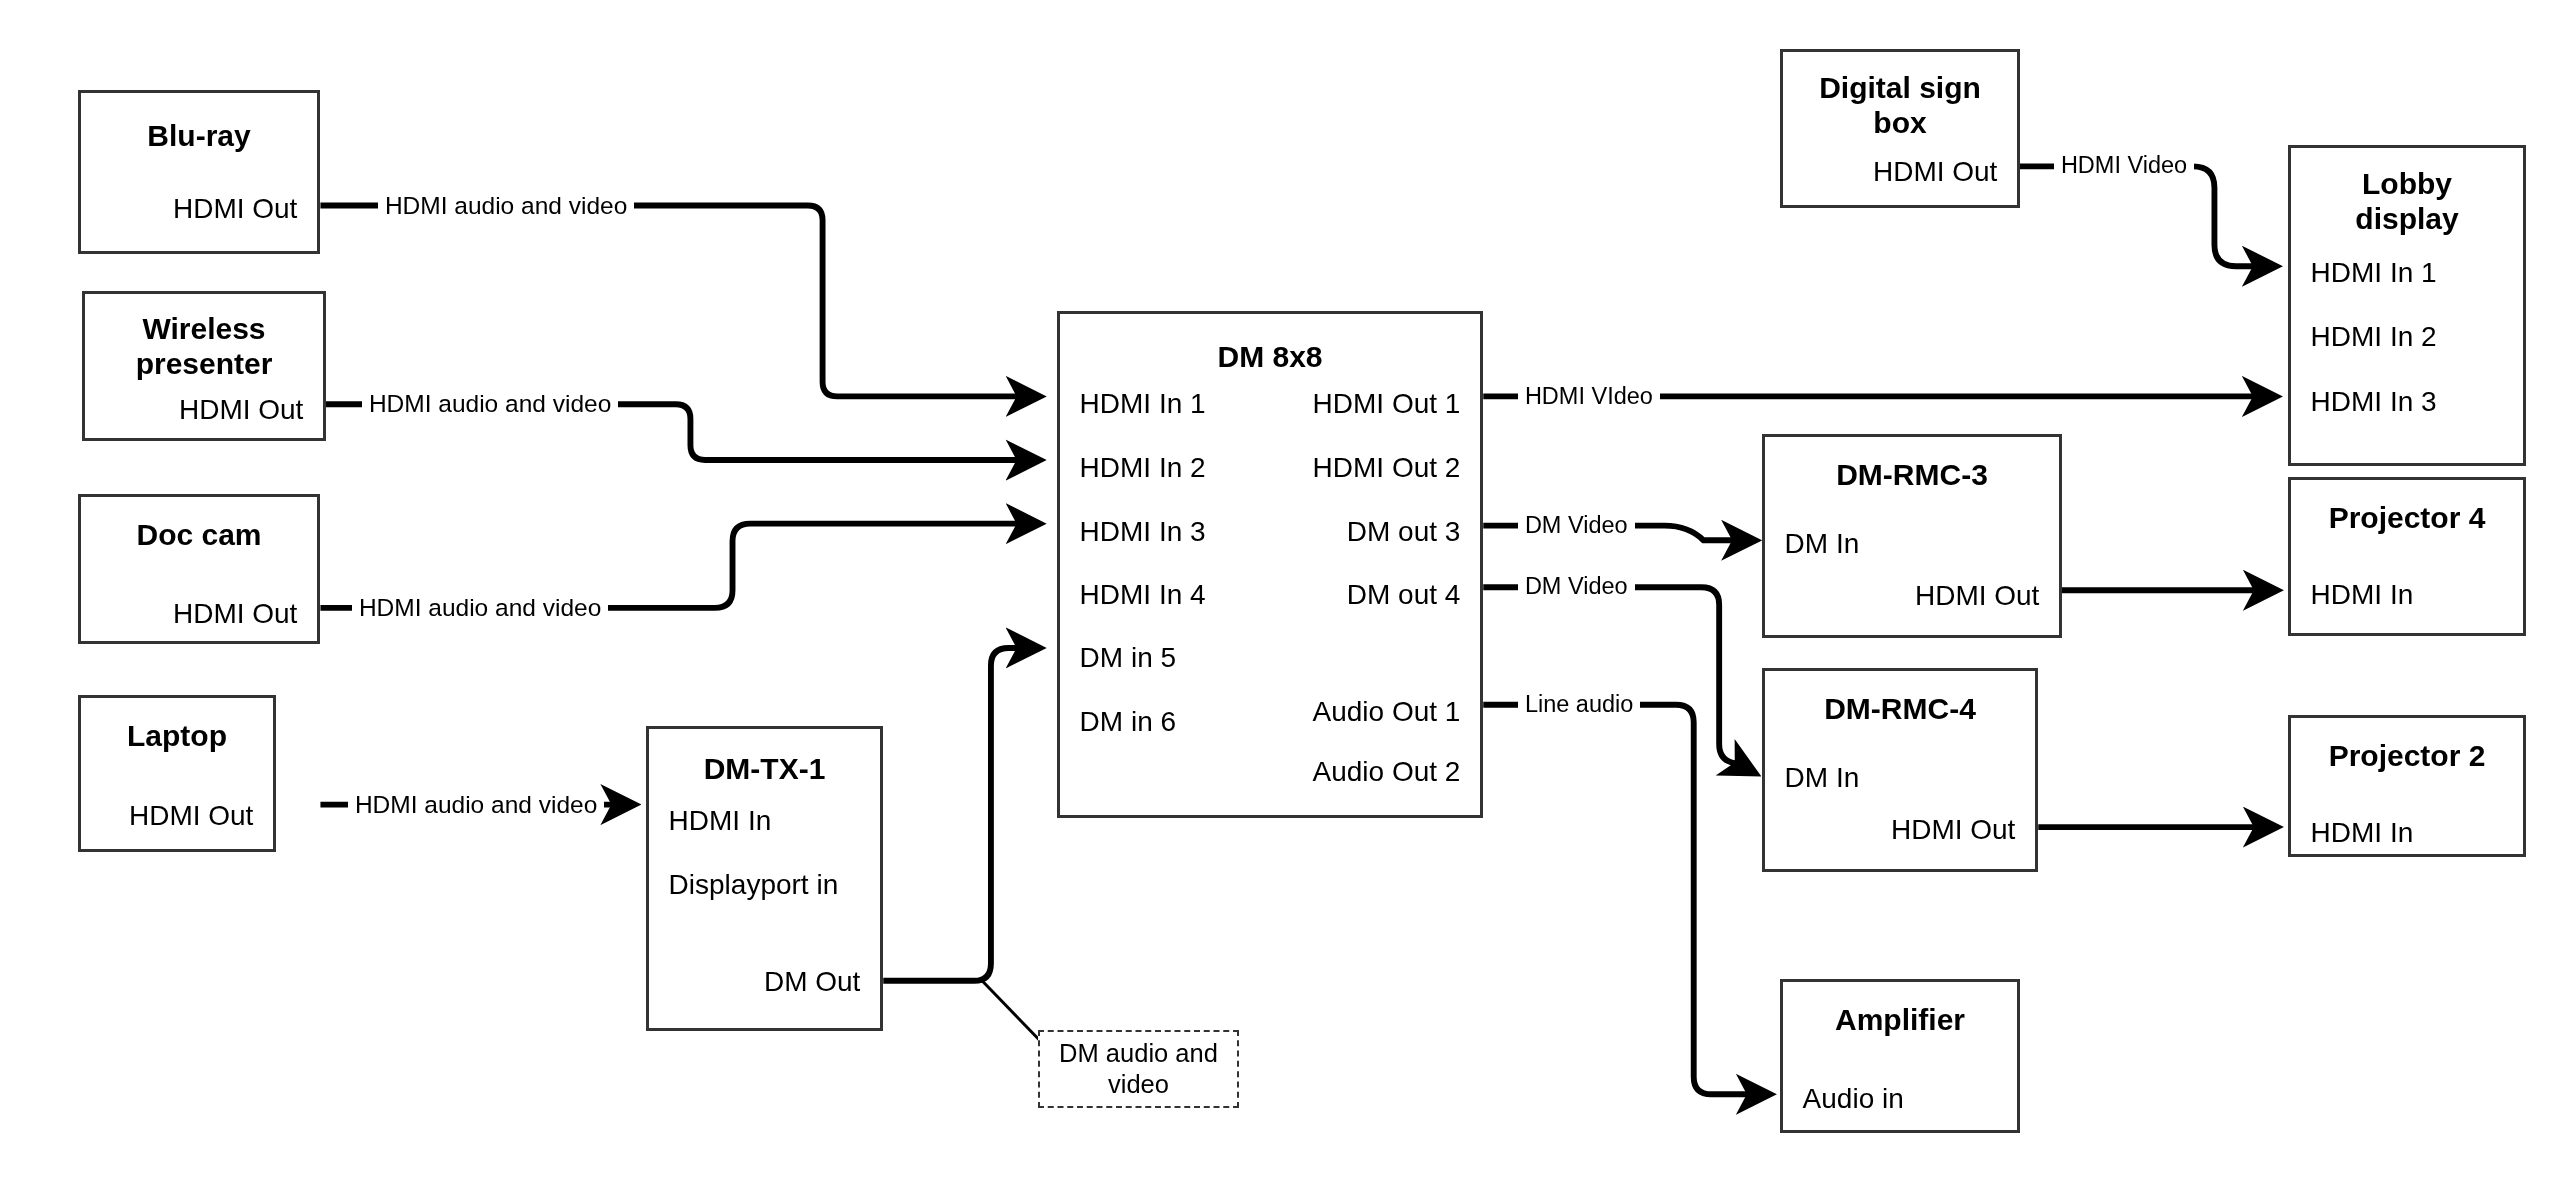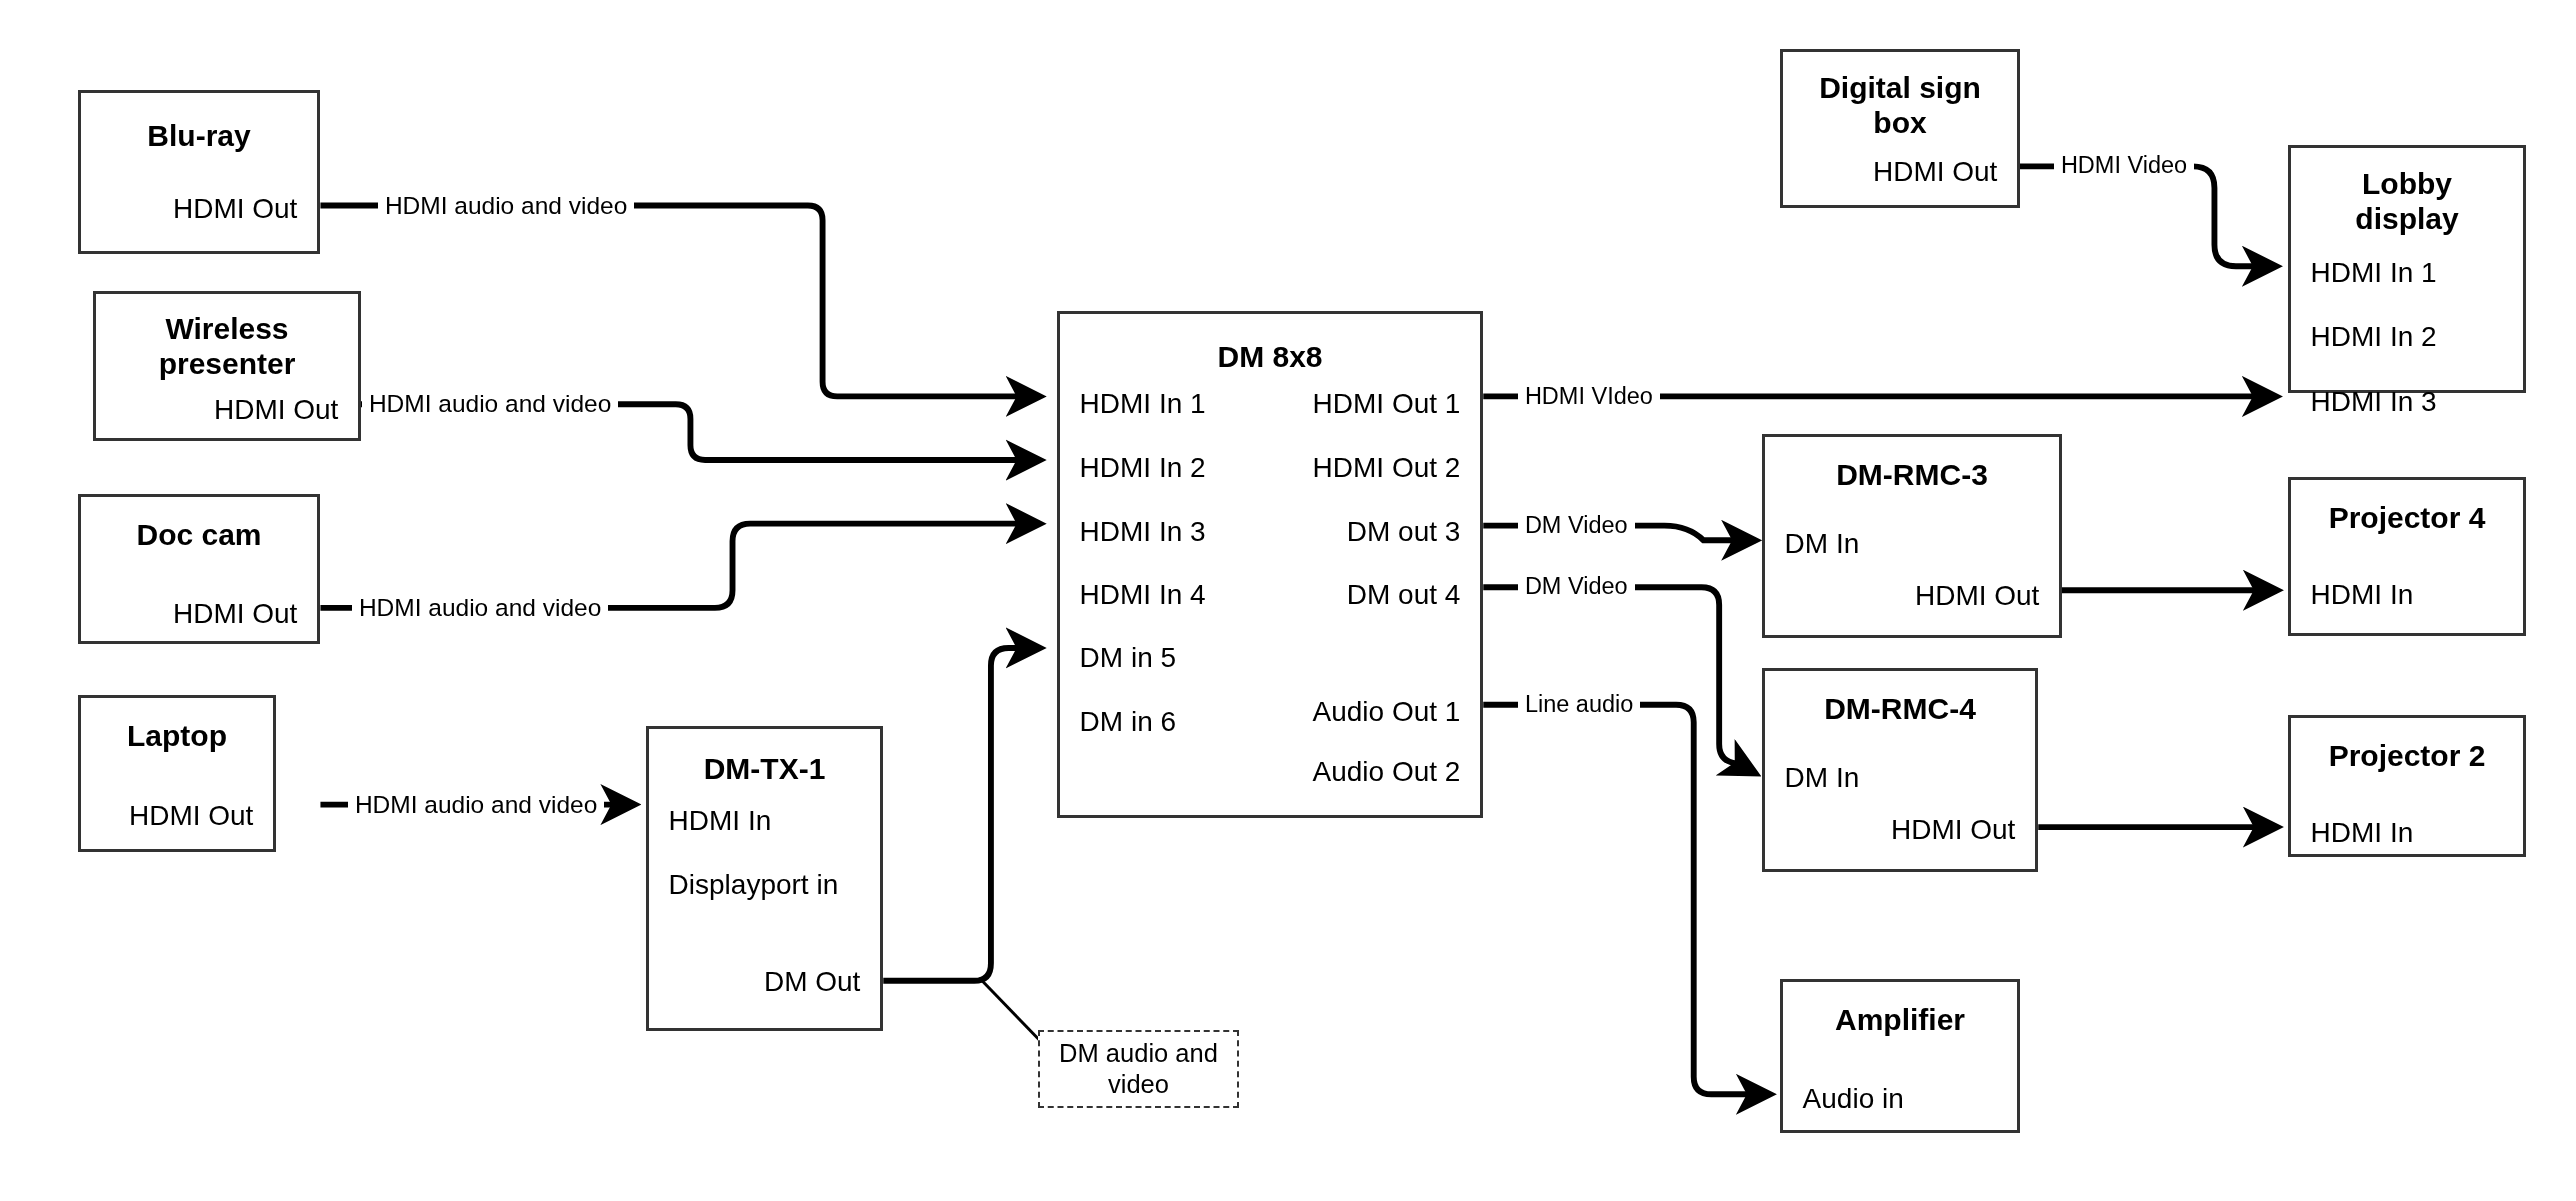--- a/index.html
+++ b/index.html
@@ -116,21 +116,21 @@
 
       <path d="M 2082 845 H 2326" marker-end="url(#arw)"></path>
     </g>
   </svg>
 
   <div class="node" style="left:78px; top:90px; width:242px; height:164px;">
     <div class="node-title" style="top:24.5px;">Blu-ray</div>
     <div class="port right" style="top:102px;">HDMI Out</div>
   </div>
 
-  <div class="node" style="left:93px; top:291px; width:268px; height:150px;">
+  <div class="node" style="left:82px; top:291px; width:244px; height:150px;">
     <div class="node-title" style="top:16.6px; white-space:pre-line;">Wireless
 presenter</div>
     <div class="port right" style="top:102px;">HDMI Out</div>
   </div>
 
   <div class="node" style="left:78px; top:494px; width:242px; height:150px;">
     <div class="node-title" style="top:19.6px;">Doc cam</div>
     <div class="port right" style="top:103px;">HDMI Out</div>
   </div>
 
@@ -163,21 +163,21 @@
     <div class="port right" style="top:384px;">Audio Out 1</div>
     <div class="port right" style="top:444px;">Audio Out 2</div>
   </div>
 
   <div class="node" style="left:1780px; top:49px; width:240px; height:159px;">
     <div class="node-title" style="top:17.6px; white-space:pre-line;">Digital sign
 box</div>
     <div class="port right" style="top:106px;">HDMI Out</div>
   </div>
 
-  <div class="node" style="left:2288px; top:145px; width:238px; height:248px;">
+  <div class="node" style="left:2288px; top:145px; width:238px; height:321px;">
     <div class="node-title" style="top:17.6px; white-space:pre-line;">Lobby
 display</div>
     <div class="port left" style="top:111px;">HDMI In 1</div>
     <div class="port left" style="top:175px;">HDMI In 2</div>
     <div class="port left" style="top:240px;">HDMI In 3</div>
   </div>
 
   <div class="node" style="left:1762px; top:434px; width:300px; height:204px;">
     <div class="node-title" style="top:19.6px;">DM-RMC-3</div>
     <div class="port left" style="top:93px;">DM In</div>

